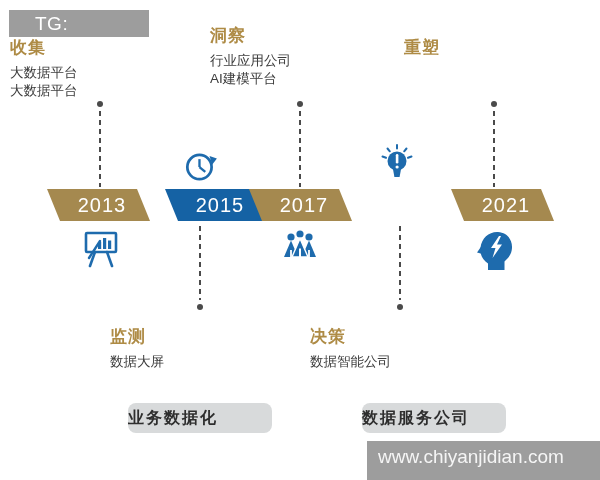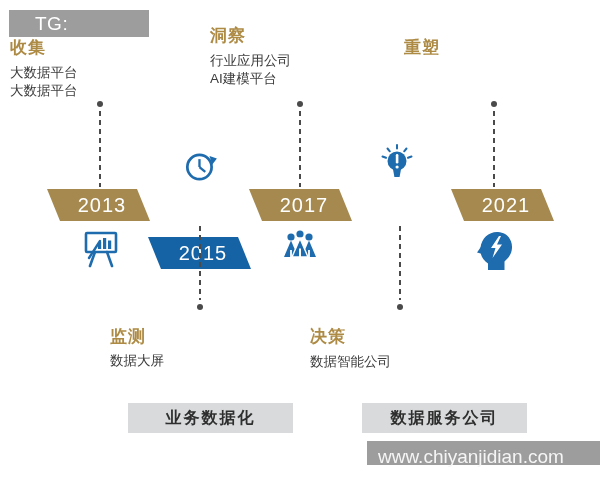--- a/index.html
+++ b/index.html
@@ -5,41 +5,41 @@
   :root{
     --gold:#A5894F; --blue:#1562A4; --icon-blue:#1E6BAD; --gold-text:#AE8B45;
     --text:#3C3C3C; --dash:#4A4A4A; --stage-bg:#D8DADB; --overlay-bg:#9D9D9D;
   }
   *{box-sizing:border-box;}
   body{margin:0;font-family:"Liberation Sans","DejaVu Sans",sans-serif;background:#fff;}
   .canvas{position:relative;width:600px;height:480px;background:#fff;overflow:hidden;}
 
   .tg-box{position:absolute;left:9px;top:10px;width:140px;height:27px;background:var(--overlay-bg);
     color:#fff;font-size:19px;line-height:27px;padding-left:26px;letter-spacing:.5px;}
-  .watermark{position:absolute;left:367px;top:441px;width:233px;height:24px;background:var(--overlay-bg);
+  .watermark{position:absolute;left:367px;top:441px;width:233px;height:40px;background:var(--overlay-bg);
     color:#f5f5f5;font-size:19px;line-height:32px;padding-left:11px;}
 
   .col{position:absolute;width:180px;transform:translateX(-50%);text-align:left;}
   .phase-title{font-size:17px;font-weight:bold;color:var(--gold-text);letter-spacing:1px;margin-bottom:5px;}
   .phase-line{font-size:13.5px;color:var(--text);line-height:18px;}
 
   .dot{position:absolute;width:6px;height:6px;border-radius:50%;background:var(--dash);transform:translateX(-50%);}
   .dashes{position:absolute;width:2px;transform:translateX(-50%);
     background:repeating-linear-gradient(to bottom,var(--dash) 0 5px,transparent 5px 9px);}
 
   .segments{position:absolute;left:47px;top:189px;width:510px;height:32px;}
   .seg{position:absolute;top:0;width:103px;height:32px;color:#fff;font-size:20px;line-height:32px;
     text-align:center;letter-spacing:1px;clip-path:polygon(0 0,90px 0,100% 100%,13px 100%);}
   .seg-gold{background:var(--gold);} .seg-blue{background:var(--blue);}
   .seg .yr{padding-left:7px;display:block;}
 
   .icon{position:absolute;transform:translateX(-50%);}
 
-  .stage{position:absolute;top:403px;width:165px;height:30px;background:var(--stage-bg);border-radius:0;
-    color:#2E2E2E;font-size:16px;font-weight:bold;text-align:center;line-height:30px;letter-spacing:2px;}
+  .stage{position:absolute;top:403px;width:144px;height:30px;background:var(--stage-bg);border-radius:8px;
+    color:#2E2E2E;font-size:16px;font-weight:bold;line-height:30px;letter-spacing:2px;}
 </style>
 </head>
 <body>
 
 <div class="canvas">
 
   <div class="tg-box">TG: MYYJJPP</div>
 
   <div class="col" style="left:100px;top:36px;">
     <div class="phase-title">收集</div>
@@ -84,21 +84,21 @@
       <path d="M14.8 25 L23.2 25 L21.6 34 L16.4 34 Z" fill="#1E6BAD"></path>
       <rect x="17.8" y="11" width="2.6" height="9.5" rx="1.3" fill="#fff"></rect>
       <circle cx="19.1" cy="24" r="1.6" fill="#fff"></circle>
     </svg>
   </div>
 
   <div class="segments">
     <div class="seg seg-gold" style="left:0px;">
         <span class="yr">2013</span>
       </div>
-    <div class="seg seg-blue" style="left:101px;margin-top:48px;">
+    <div class="seg seg-blue" style="left:118px;">
         <span class="yr">2015</span>
       </div>
     <div class="seg seg-gold" style="left:202px;">
         <span class="yr">2017</span>
       </div>
     <div class="seg seg-gold" style="left:404px;">
         <span class="yr">2021</span>
       </div>
   </div>
 
@@ -138,21 +138,21 @@
       <path d="M6.2 19.5 L2 25.5 L7.6 27 Z" fill="#1E6BAD"></path>
       <polygon points="24,9 16,21 20.5,21 17.5,31 27,17.5 22,17.5 26,9" fill="#fff"></polygon>
     </svg>
   </div>
 
   <div class="dashes" style="left:200px;top:226px;height:74px;"></div>
   <div class="dot" style="left:200px;top:304px;"></div>
   <div class="dashes" style="left:400px;top:226px;height:74px;"></div>
   <div class="dot" style="left:400px;top:304px;"></div>
 
-  <div class="col" style="left:200px;top:325px;font-family:Liberation Mono, monospace;">
+  <div class="col" style="left:200px;top:325px;">
     <div class="phase-title">监测</div>
     <div class="phase-line">数据大屏</div>
   </div>
   <div class="col" style="left:400px;top:325px;">
     <div class="phase-title">决策</div>
     <div class="phase-line">数据智能公司</div>
   </div>
 
   <div class="stage" style="left:128px;">业务数据化</div>
   <div class="stage" style="left:362px;">数据服务公司</div>

